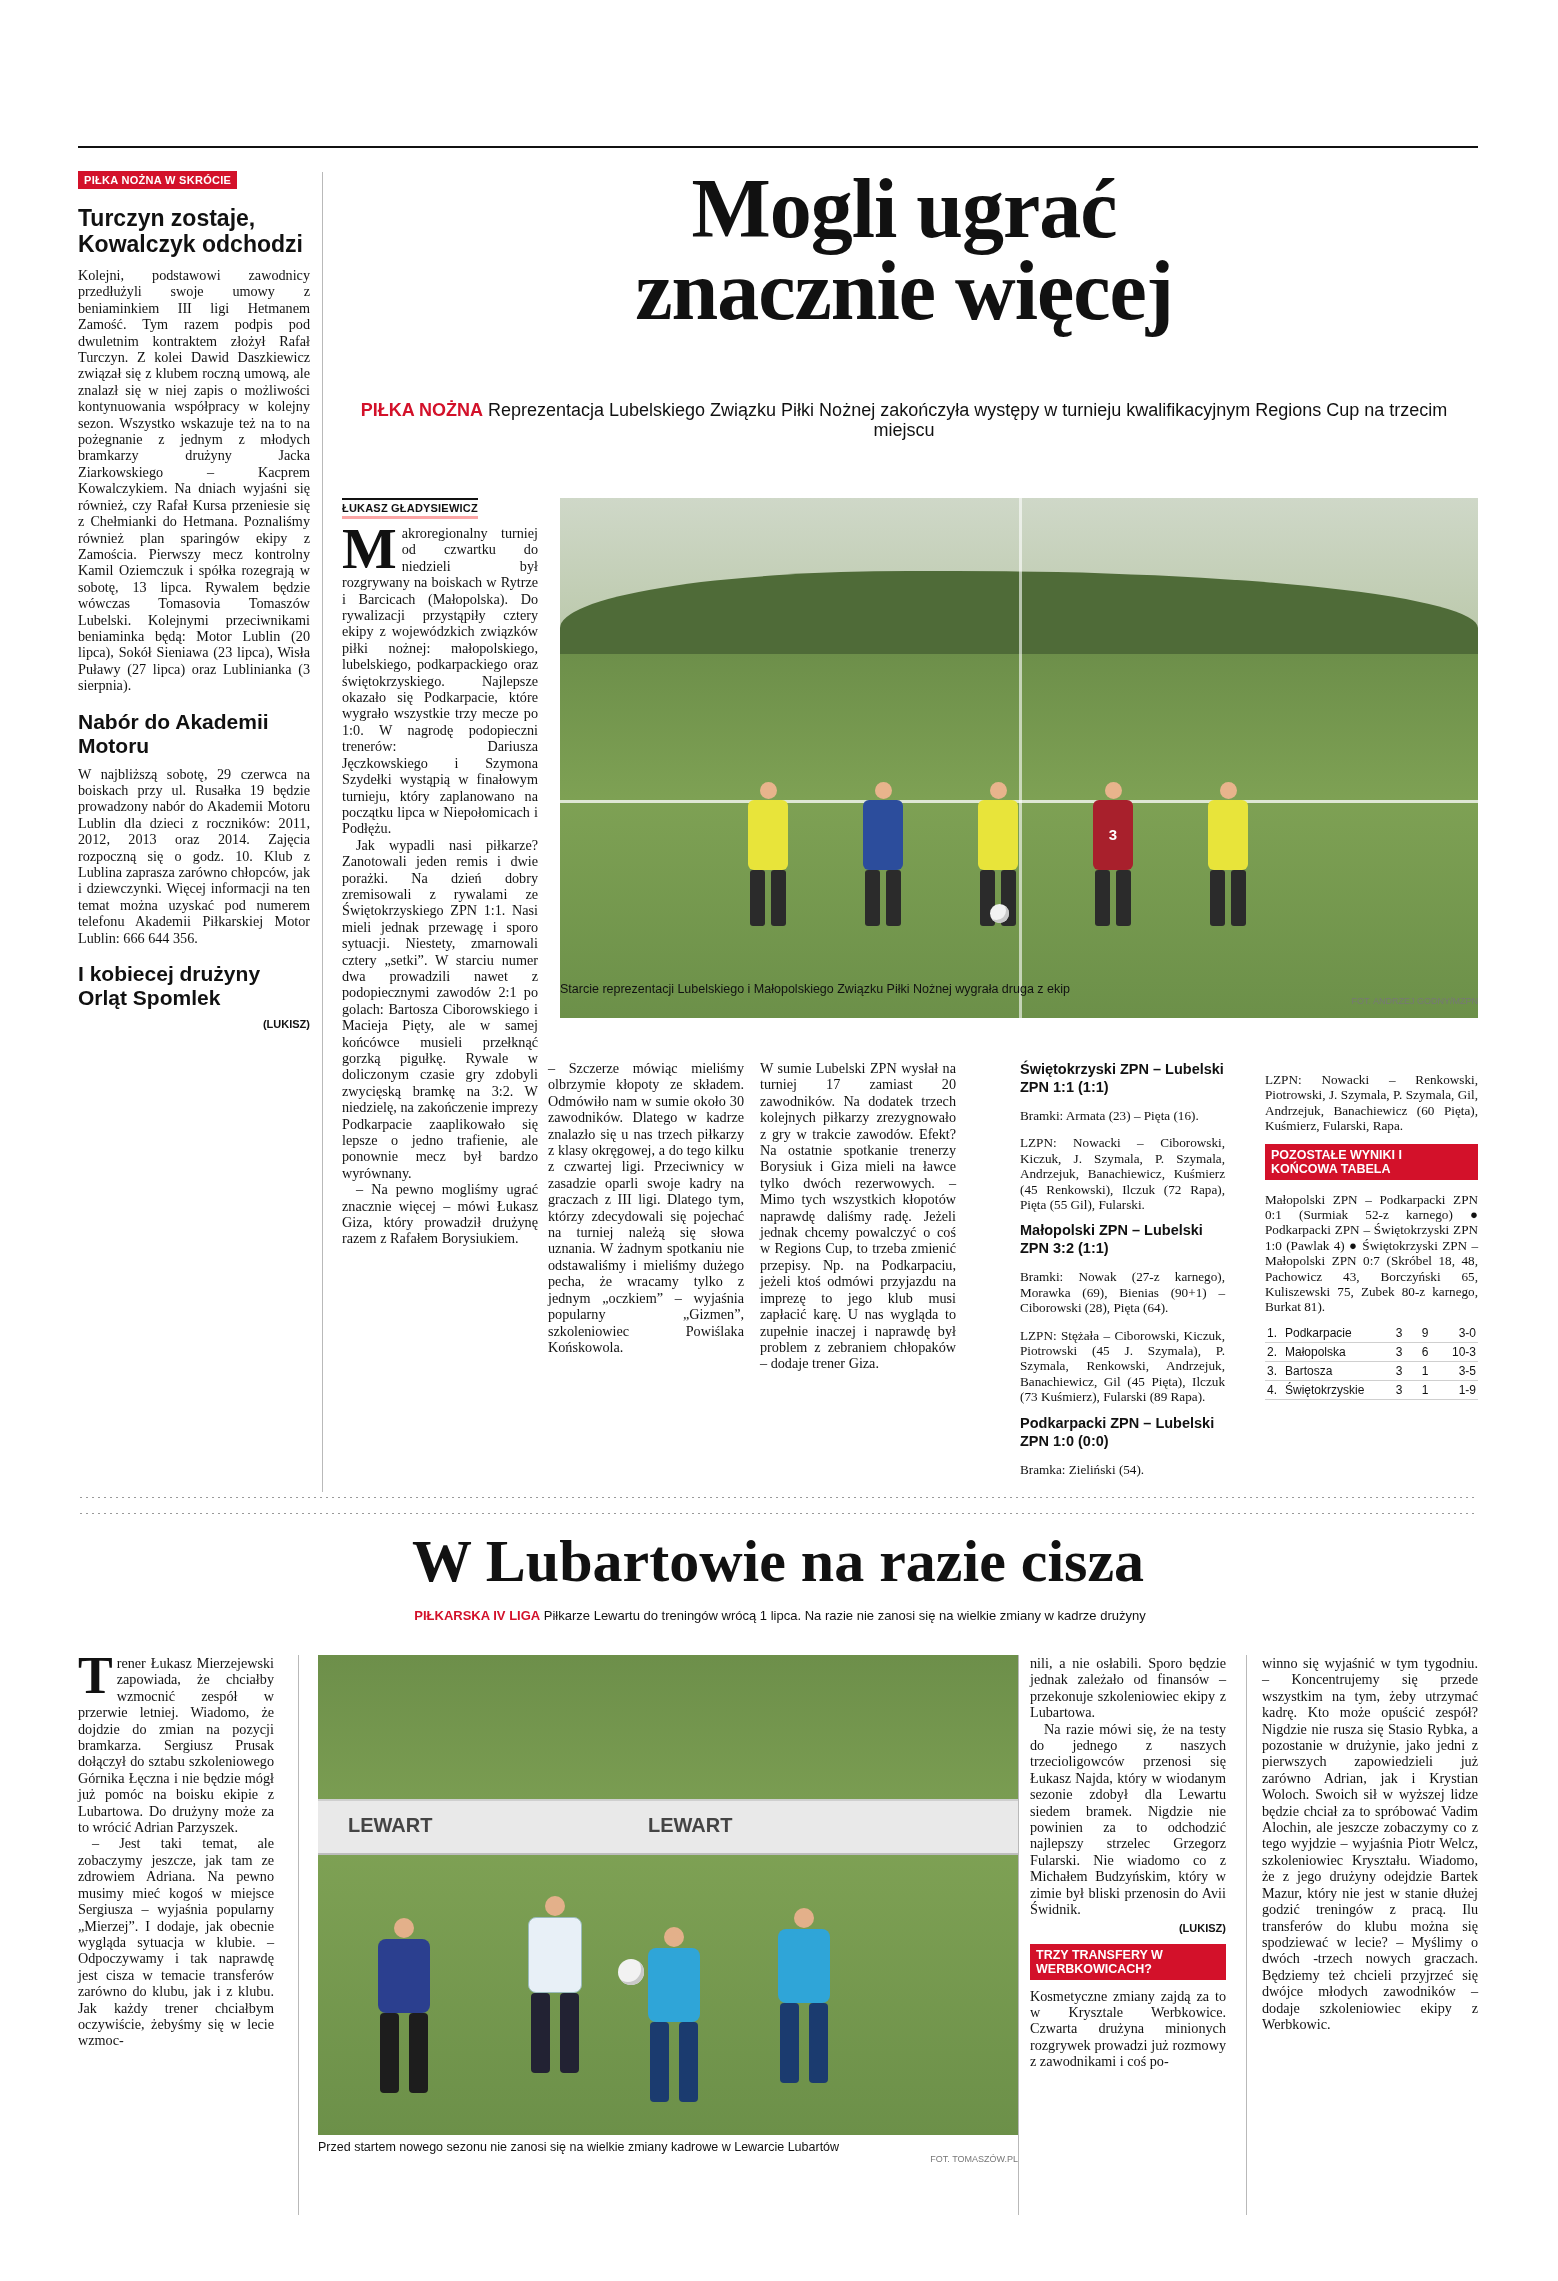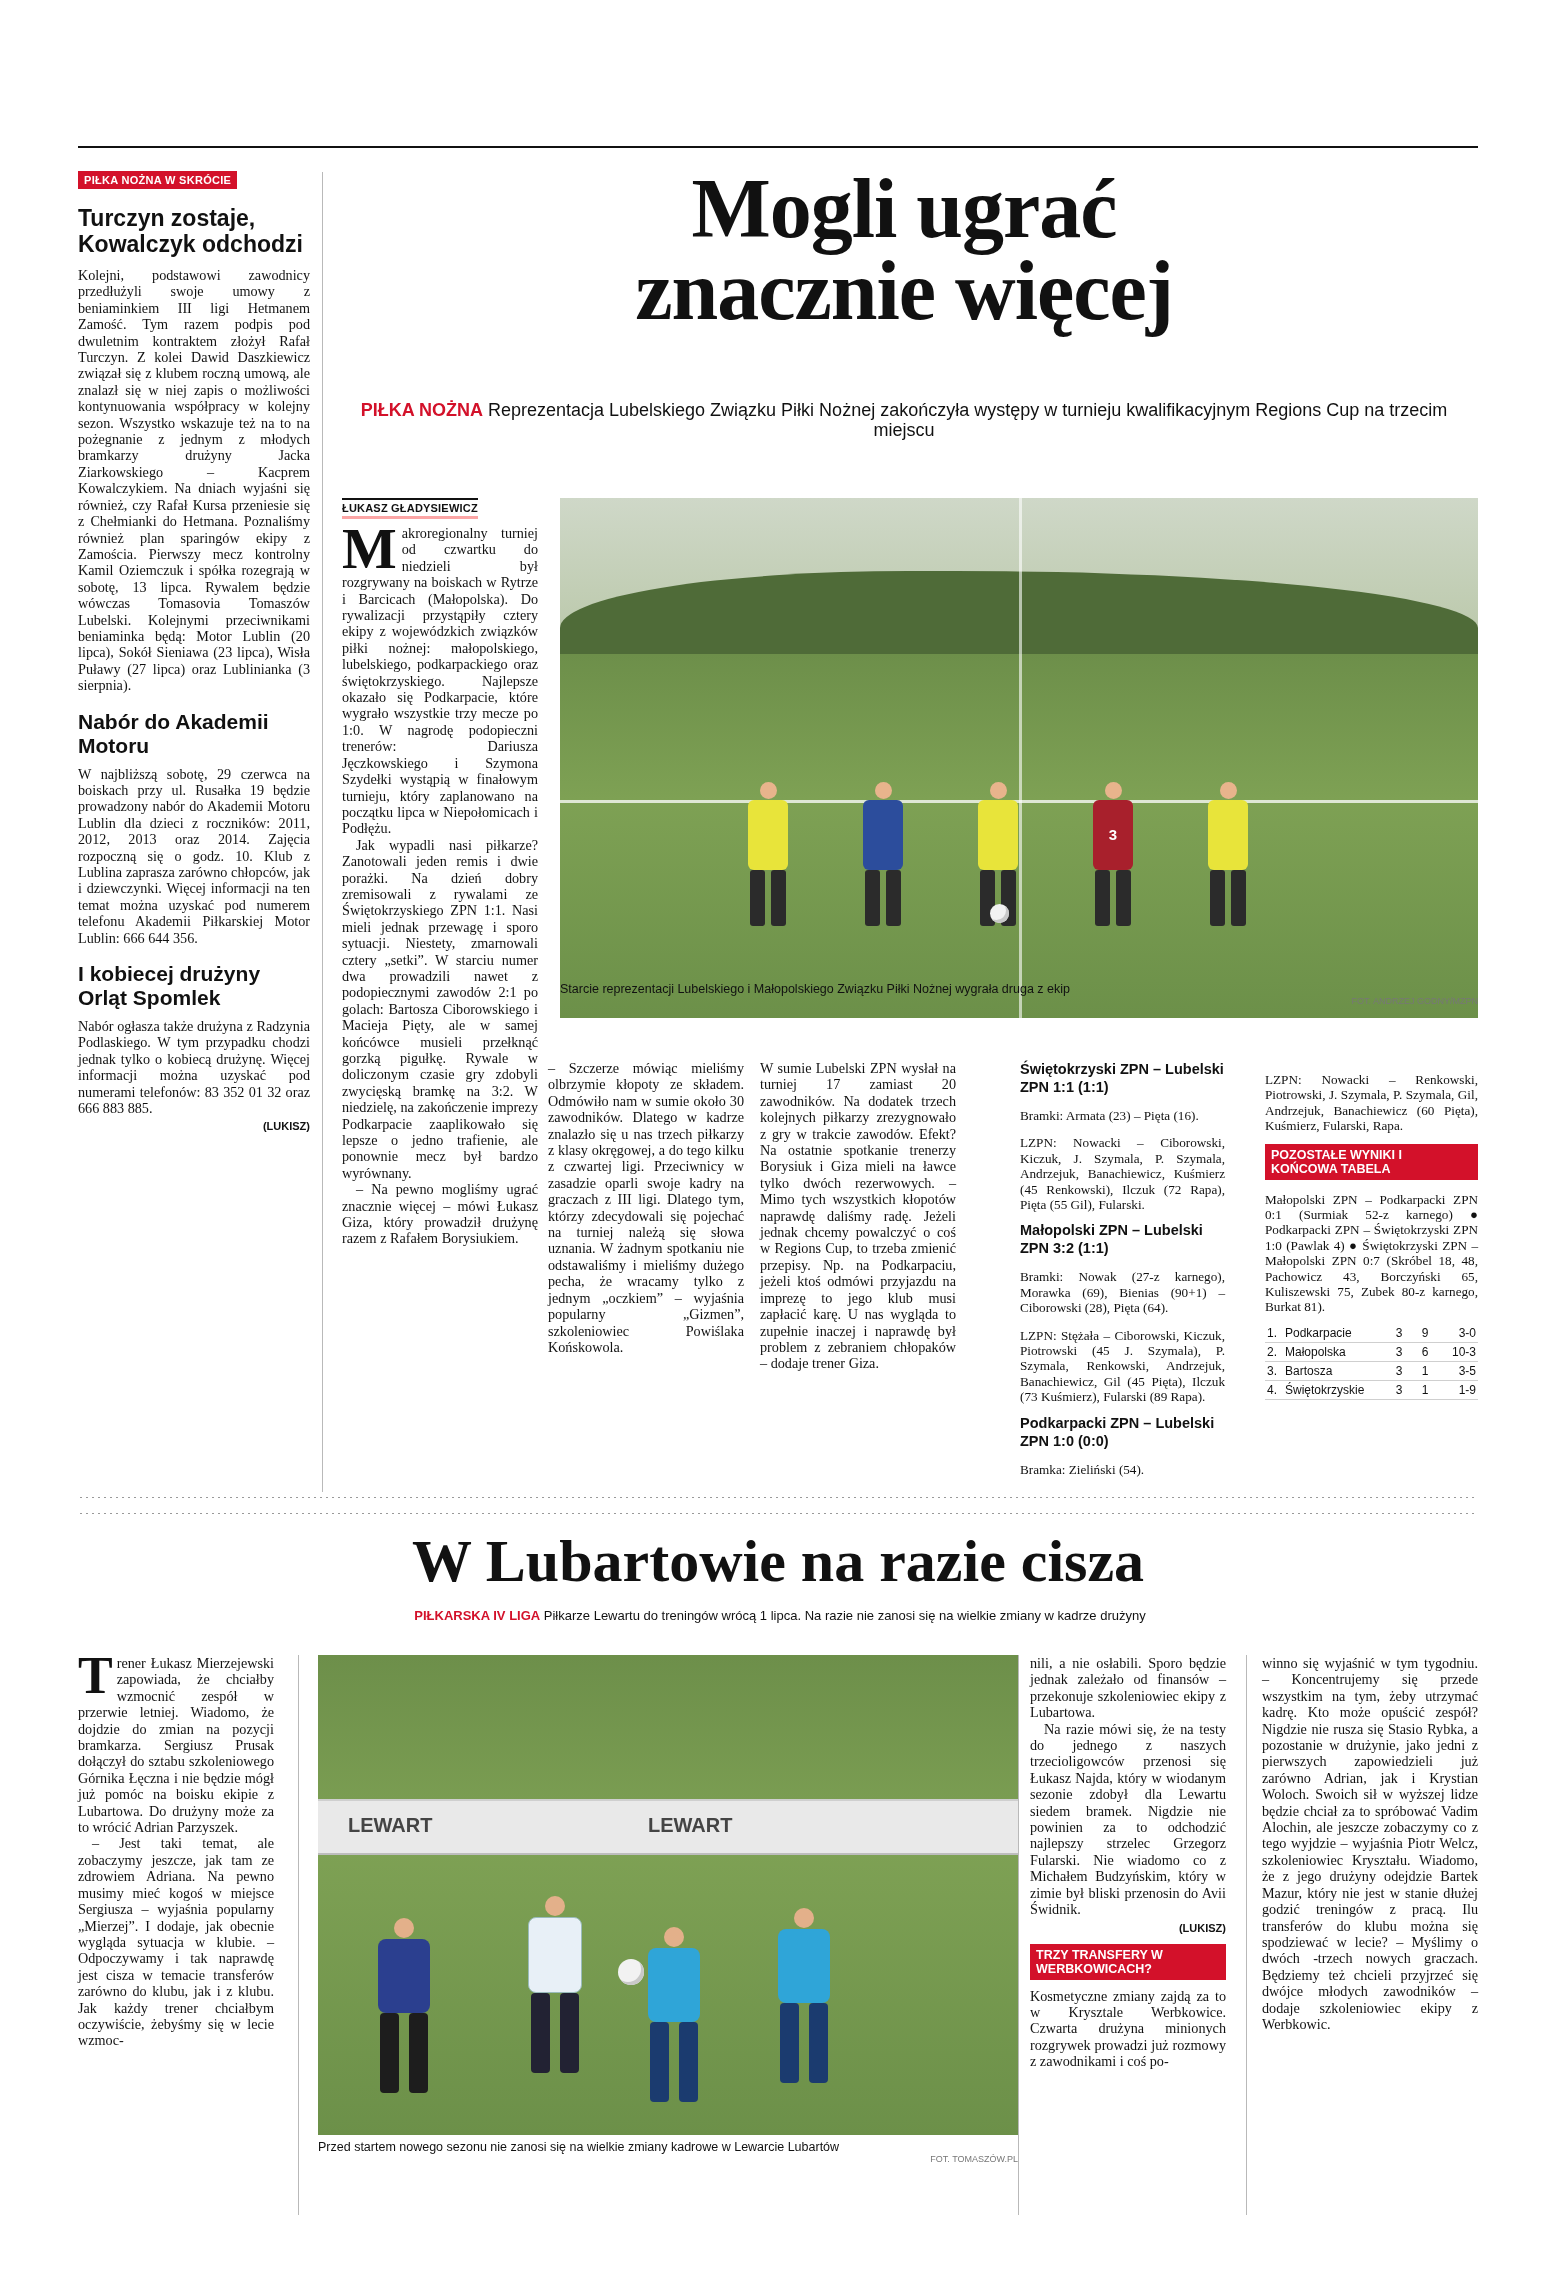--- a/index.html
+++ b/index.html
@@ -115,21 +115,20 @@
 
   <div class="col-left">
     <span class="kicker-red">PIŁKA NOŻNA W SKRÓCIE</span>
     <div class="side-h">Turczyn zostaje, Kowalczyk odchodzi</div>
     <div class="body-s">Kolejni, podstawowi zawodnicy przedłużyli swoje umowy z beniaminkiem III ligi Hetmanem Zamość. Tym razem podpis pod dwuletnim kontraktem złożył Rafał Turczyn. Z kolei Dawid Daszkiewicz związał się z klubem roczną umową, ale znalazł się w niej zapis o możliwości kontynuowania współpracy w kolejny sezon. Wszystko wskazuje też na to na pożegnanie z jednym z młodych bramkarzy drużyny Jacka Ziarkowskiego – Kacprem Kowalczykiem. Na dniach wyjaśni się również, czy Rafał Kursa przeniesie się z Chełmianki do Hetmana. Poznaliśmy również plan sparingów ekipy z Zamościa. Pierwszy mecz kontrolny Kamil Oziemczuk i spółka rozegrają w sobotę, 13 lipca. Rywalem będzie wówczas Tomasovia Tomaszów Lubelski. Kolejnymi przeciwnikami beniaminka będą: Motor Lublin (20 lipca), Sokół Sieniawa (23 lipca), Wisła Puławy (27 lipca) oraz Lublinianka (3 sierpnia).</div>
 
     <div class="side-h2">Nabór do Akademii Motoru</div>
     <div class="body-s">W najbliższą sobotę, 29 czerwca na boiskach przy ul. Rusałka 19 będzie prowadzony nabór do Akademii Motoru Lublin dla dzieci z roczników: 2011, 2012, 2013 oraz 2014. Zajęcia rozpoczną się o godz. 10. Klub z Lublina zaprasza zarówno chłopców, jak i dziewczynki. Więcej informacji na ten temat można uzyskać pod numerem telefonu Akademii Piłkarskiej Motor Lublin: 666 644 356.</div>
 
     <div class="side-h2">I kobiecej drużyny Orląt Spomlek</div>
-    <div class="body-s">Nabór ogłasza także drużyna z Radzynia Podlaskiego. W tym przypadku chodzi jednak tylko o kobiecą drużynę. Więcej informacji można uzyskać pod numerami telefonów: 83 352 01 32 oraz 666 883 885.</div>
     <div class="sig">(LUKISZ)</div>
   </div>
 
   <div class="vrule" style="left:322px;top:172px;height:1320px;"></div>
 
   <div class="main-head">
     <h1>
       <span>Mogli ugrać</span><br>
       <span>znacznie więcej</span>
     </h1>

